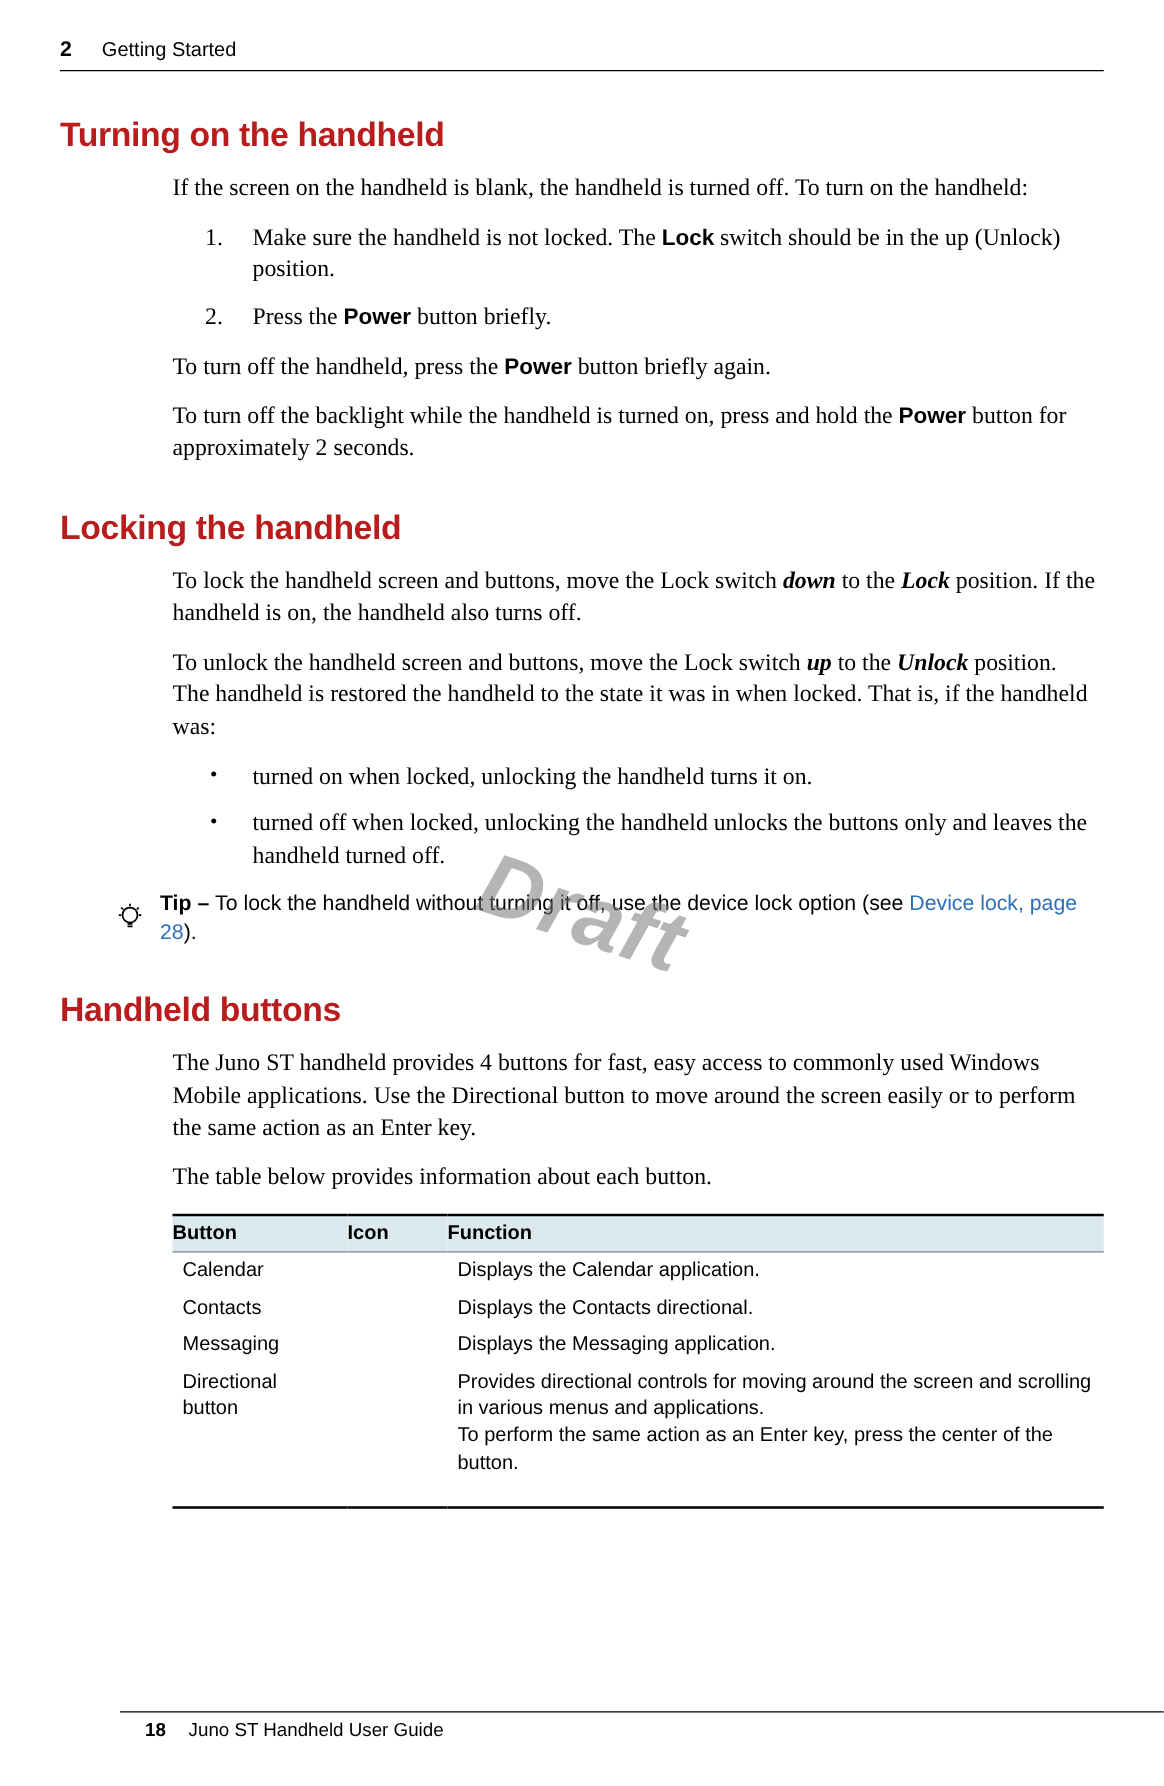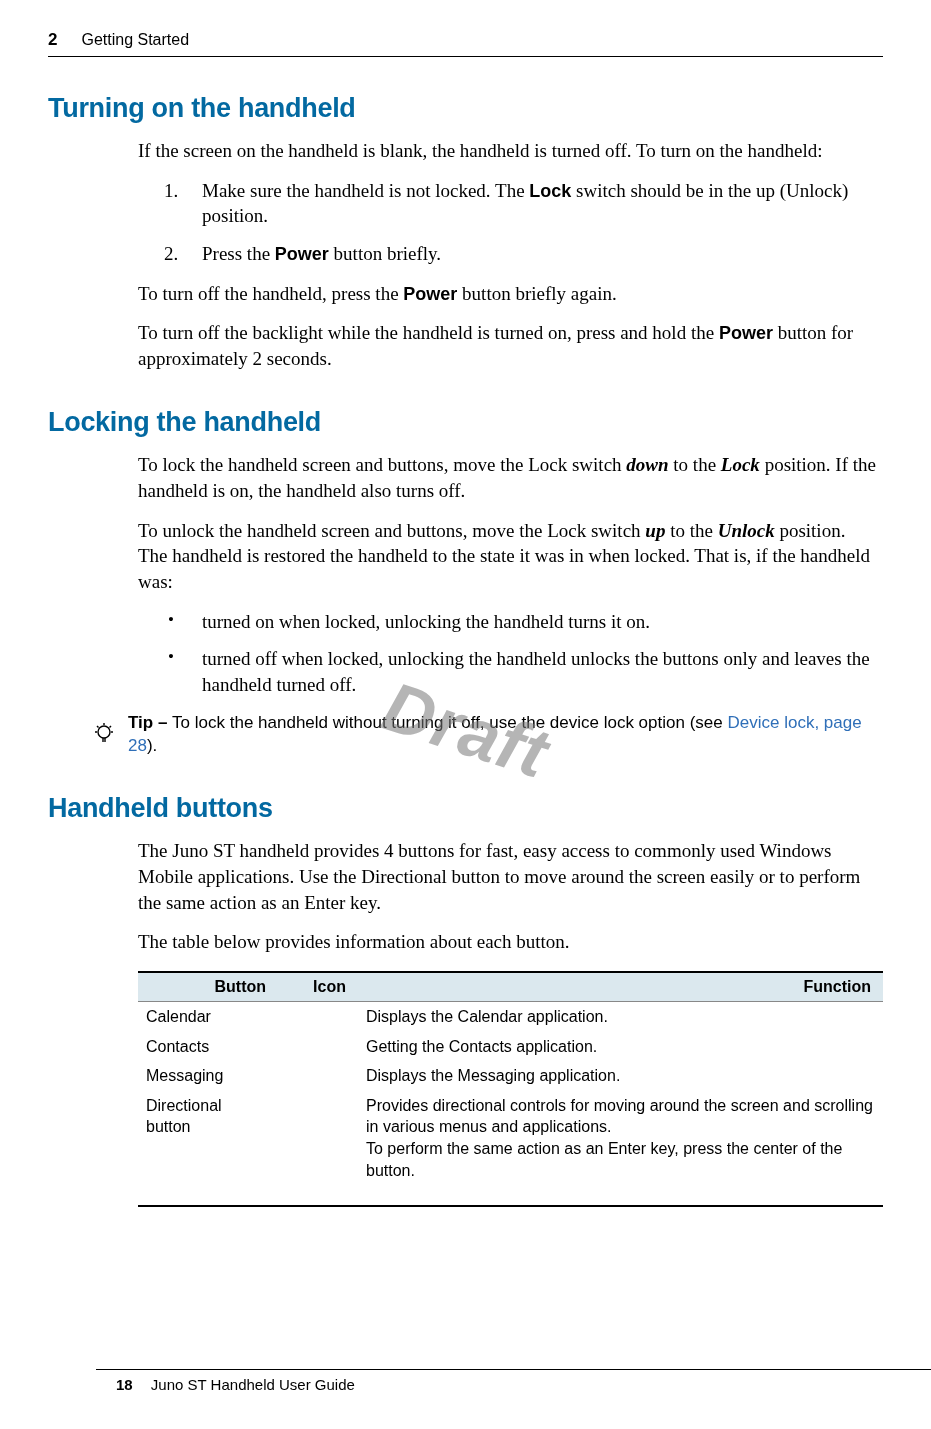--- a/index.html
+++ b/index.html
@@ -24,21 +24,21 @@
     border-bottom: 1px solid #000;
     padding-bottom: 6px;
     margin-bottom: 32px;
   }
   .header .chap-num {
     font-weight: bold;
     font-size: 17px;
     margin-right: 24px;
   }
   h1 {
-    color: #0369a1;
+    color: #b91c1c;
     font-family: Arial, Helvetica, sans-serif;
     font-weight: 900;
     font-size: 27px;
     margin: 36px 0 14px 0;
     letter-spacing: -0.3px;
   }
   .body-text {
     margin-left: 90px;
     margin-right: 4px;
     font-size: 19px;
@@ -109,23 +109,23 @@
   table.button-table {
     border-collapse: collapse;
     width: 100%;
     font-family: Arial, Helvetica, sans-serif;
     font-size: 16px;
   }
   table.button-table thead tr {
     background: #dbe8ee;
   }
   table.button-table thead th {
-    text-align: right;
+    text-align: left;
     font-weight: bold;
-    padding: 5px 12px;
+    padding: 5px 0;
     border-top: 2px solid #000;
     border-bottom: 1px solid #888;
   }
   table.button-table tbody td {
     padding: 4px 8px;
     vertical-align: top;
     line-height: 1.35;
   }
   table.button-table tbody tr:last-child td {
     border-bottom: 2px solid #000;
@@ -257,21 +257,21 @@
       </thead>
       <tbody>
         <tr>
           <td>Calendar</td>
           <td></td>
           <td>Displays the Calendar application.</td>
         </tr>
         <tr>
           <td>Contacts</td>
           <td></td>
-          <td>Getting the Contacts application.</td>
+          <td>Displays the Contacts directional.</td>
         </tr>
         <tr>
           <td>Messaging</td>
           <td></td>
           <td>Displays the Messaging application.</td>
         </tr>
         <tr>
           <td>Directional button</td>
           <td></td>
           <td>

